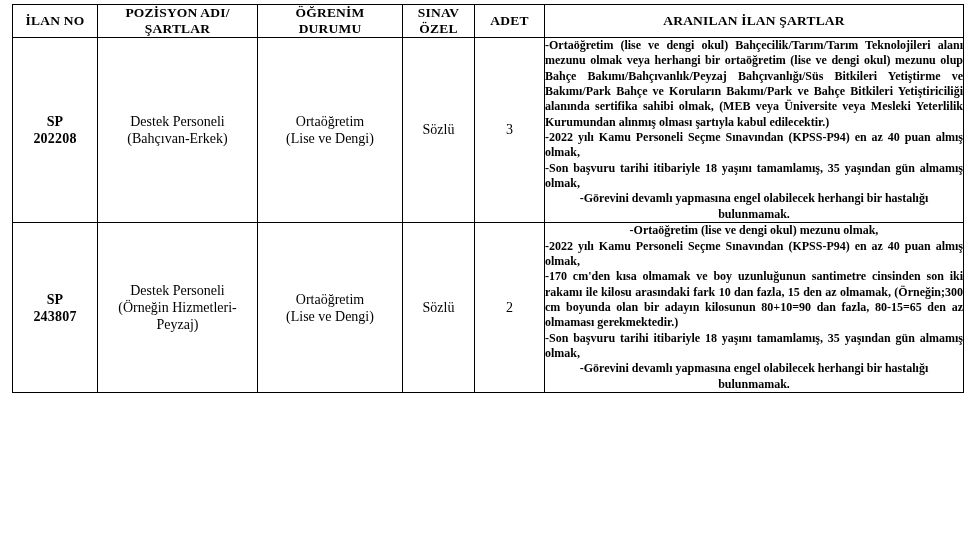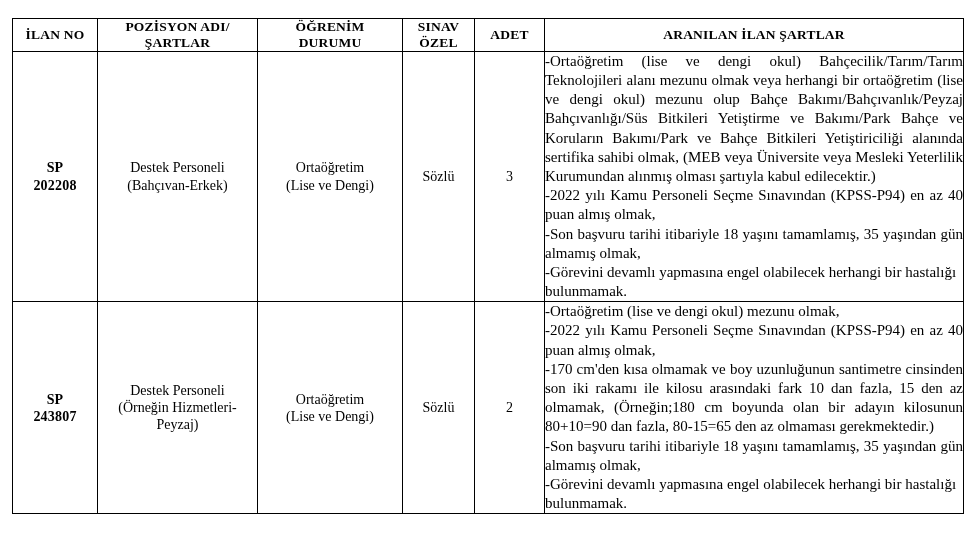--- a/index.html
+++ b/index.html
@@ -12,21 +12,21 @@
     height: 559px;
     font-family: "Liberation Serif", serif;
     color: #000000;
     overflow: hidden;
   }
   .page {
     width: 975px;
     height: 559px;
     position: relative;
     box-sizing: border-box;
-    padding: 18px 12px 0 12px;
+    padding: 4px 12px 0 12px;
   }
   table.announce {
     border-collapse: collapse;
     width: 951px;
     table-layout: fixed;
     border: 1px solid #000;
   }
   table.announce th,
   table.announce td {
     border: 1px solid #000000;
@@ -55,32 +55,33 @@
     line-height: 1.22;
     padding: 4px 5px;
   }
   td.cell-ilan {
     font-weight: bold;
     letter-spacing: 0.2px;
   }
   td.cell-sartlar {
     text-align: justify;
     text-justify: inter-word;
-    font-size: 15px;
+    font-size: 12px;
     line-height: 1.28;
     padding: 8px 10px 8px 9px;
     vertical-align: top;
     hyphens: none;
+    font-weight: bold;
   }
   td.cell-sartlar p {
     margin: 0;
     text-align: justify;
   }
   td.cell-sartlar p.last {
-    text-align: left;
+    text-align: center;
   }
   .hdr-two-line { display: block; }
 </style>
 </head>
 <body>
 
 <div class="page">
   <table class="announce">
     <colgroup>
       <col class="c-ilan">
@@ -150,20 +151,20 @@
         </td>
         <td class="cell-center">
           <div>Ortaöğretim</div>
           <div>(Lise ve Dengi)</div>
         </td>
         <td class="cell-center">Sözlü</td>
         <td class="cell-center">2</td>
         <td class="cell-sartlar">
           <p class="last">-Ortaöğretim (lise ve dengi okul) mezunu olmak,</p>
           <p>-2022 yılı Kamu Personeli Seçme Sınavından (KPSS-P94) en az 40 puan almış olmak,</p>
-          <p>-170 cm'den kısa olmamak ve boy uzunluğunun santimetre cinsinden son iki rakamı ile kilosu arasındaki fark 10 dan fazla, 15 den az olmamak, (Örneğin;180 cm boyunda olan bir adayın kilosunun 80+10=90 dan fazla, 80-15=65 den az olmaması gerekmektedir.)</p>
+          <p>-170 cm'den kısa olmamak ve boy uzunluğunun santimetre cinsinden son iki rakamı ile kilosu arasındaki fark 10 dan fazla, 15 den az olmamak, (Örneğin;300 cm boyunda olan bir adayın kilosunun 80+10=90 dan fazla, 80-15=65 den az olmaması gerekmektedir.)</p>
           <p>-Son başvuru tarihi itibariyle 18 yaşını tamamlamış, 35 yaşından gün almamış olmak,</p>
           <p class="last">-Görevini devamlı yapmasına engel olabilecek herhangi bir hastalığı bulunmamak.</p>
         </td>
       </tr>
     </tbody>
   </table>
 </div>
 
 </body></html>

